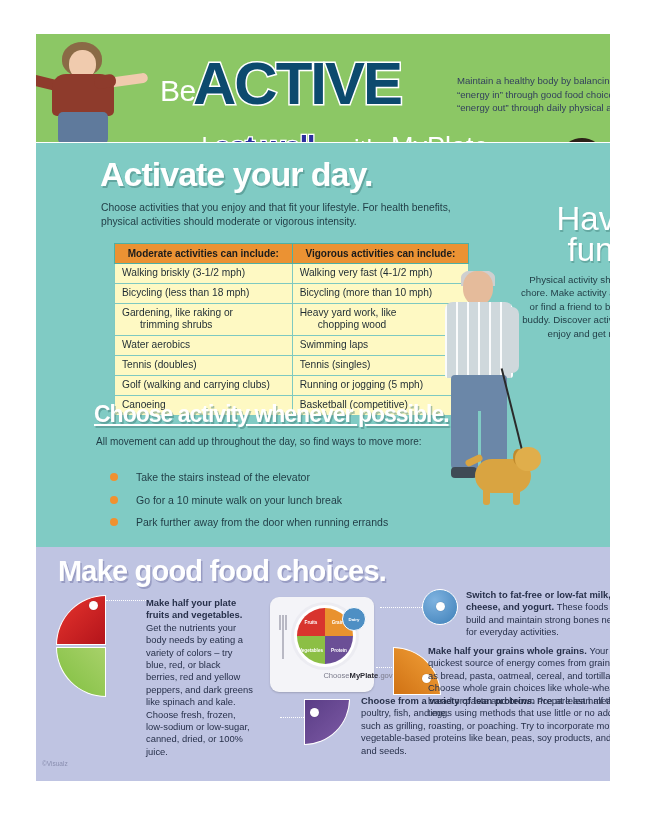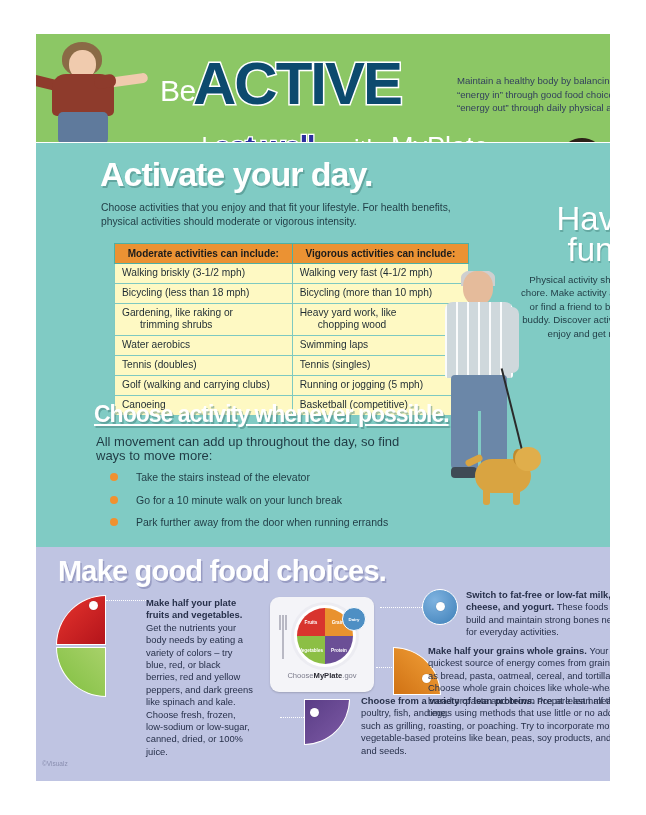--- a/index.html
+++ b/index.html
@@ -65,21 +65,21 @@
   .leash{position:absolute;left:83px;top:96px;width:2px;height:94px;background:#2a2a2a;transform:rotate(-14deg);}
   .dog-body{position:absolute;left:46px;top:188px;width:56px;height:34px;border-radius:18px;background:#d9a441;}
   .dog-head{position:absolute;left:86px;top:176px;width:26px;height:24px;border-radius:48%;background:#e0ae4b;}
   .dog-ear{position:absolute;left:84px;top:178px;width:10px;height:16px;border-radius:50%;background:#c08a2c;}
   .dog-leg1{position:absolute;left:54px;top:216px;width:7px;height:18px;background:#d9a441;border-radius:3px;}
   .dog-leg2{position:absolute;left:84px;top:216px;width:7px;height:18px;background:#d9a441;border-radius:3px;}
   .dog-tail{position:absolute;left:36px;top:186px;width:18px;height:7px;background:#d9a441;border-radius:4px;transform:rotate(-25deg);}
 
   
   .t-h2{left:58px;top:258px;font-size:23px;text-decoration:underline;}
-  .t-sub2{position:absolute;left:60px;top:292px;width:330px;font-size:13px;line-height:14px;color:#1f3b44;}
+  .t-sub2{position:absolute;left:60px;top:292px;width:330px;font-size:10px;line-height:14px;color:#1f3b44;}
   .bullets{position:absolute;left:74px;top:328px;width:360px;}
   .bullet{position:relative;margin-bottom:9.5px;font-size:10.5px;color:#1f3b44;padding-left:26px;line-height:13px;}
   .bdot{position:absolute;left:0;top:2px;width:8px;height:8px;border-radius:50%;background:#f0912f;}
 
   
   .lav{position:absolute;left:36px;top:547px;width:574px;height:234px;background:#bfc4e2;overflow:hidden;}
   .l-h1{position:absolute;left:22px;top:8px;font-size:29px;font-weight:700;color:#ffffff;letter-spacing:-.8px;
         text-shadow:1.5px 2px 0 rgba(120,124,170,.55);}
   .blk{position:absolute;font-size:9.4px;line-height:12.4px;color:#27304a;}
   .blk b{font-weight:700;}
@@ -117,21 +117,21 @@
   .q-fruit{left:3px;top:3px;border-radius:28px 0 0 0;background:#d8342e;}
   .q-grain{left:31px;top:3px;border-radius:0 28px 0 0;background:#e9922e;}
   .q-veg{left:3px;top:31px;border-radius:0 0 0 28px;background:#8cbf45;}
   .q-prot{left:31px;top:31px;border-radius:0 0 28px 0;background:#6b4f96;}
   .dairy-badge{position:absolute;left:72px;top:10px;width:22px;height:22px;border-radius:50%;background:#4e8fc4;
       border:1.5px solid #fff;font-size:4.4px;color:#fff;display:flex;align-items:center;justify-content:center;font-weight:700;}
   .fork{position:absolute;left:9px;top:18px;width:8px;height:44px;}
   .fork b{position:absolute;display:block;width:1.6px;height:15px;background:#b9b9c4;top:0;}
   .fork .f1{left:0;} .fork .f2{left:3px;} .fork .f3{left:6px;}
   .fork i{position:absolute;left:2.6px;top:13px;width:2.6px;height:31px;background:#b9b9c4;display:block;}
-  .plate-cap{position:absolute;left:0;top:74px;width:104px;text-align:center;font-size:7.6px;color:#7c7c8c;}
+  .plate-cap{position:absolute;left:0;top:74px;width:104px;text-align:center;font-size:7.6px;color:#7c7c8c;padding-left:36px;}
   .plate-cap b{color:#2a2a33;font-weight:700;}
 
   .b-fruit{left:110px;top:50px;width:108px;}
   .b-dairy{left:430px;top:42px;width:178px;}
   .b-grain{left:392px;top:98px;width:212px;}
   .b-prot{left:325px;top:148px;width:280px;}
 
   .copy{position:absolute;left:42px;top:760px;font-size:6.5px;color:#8a8fb0;}
 </style>
 </head>

